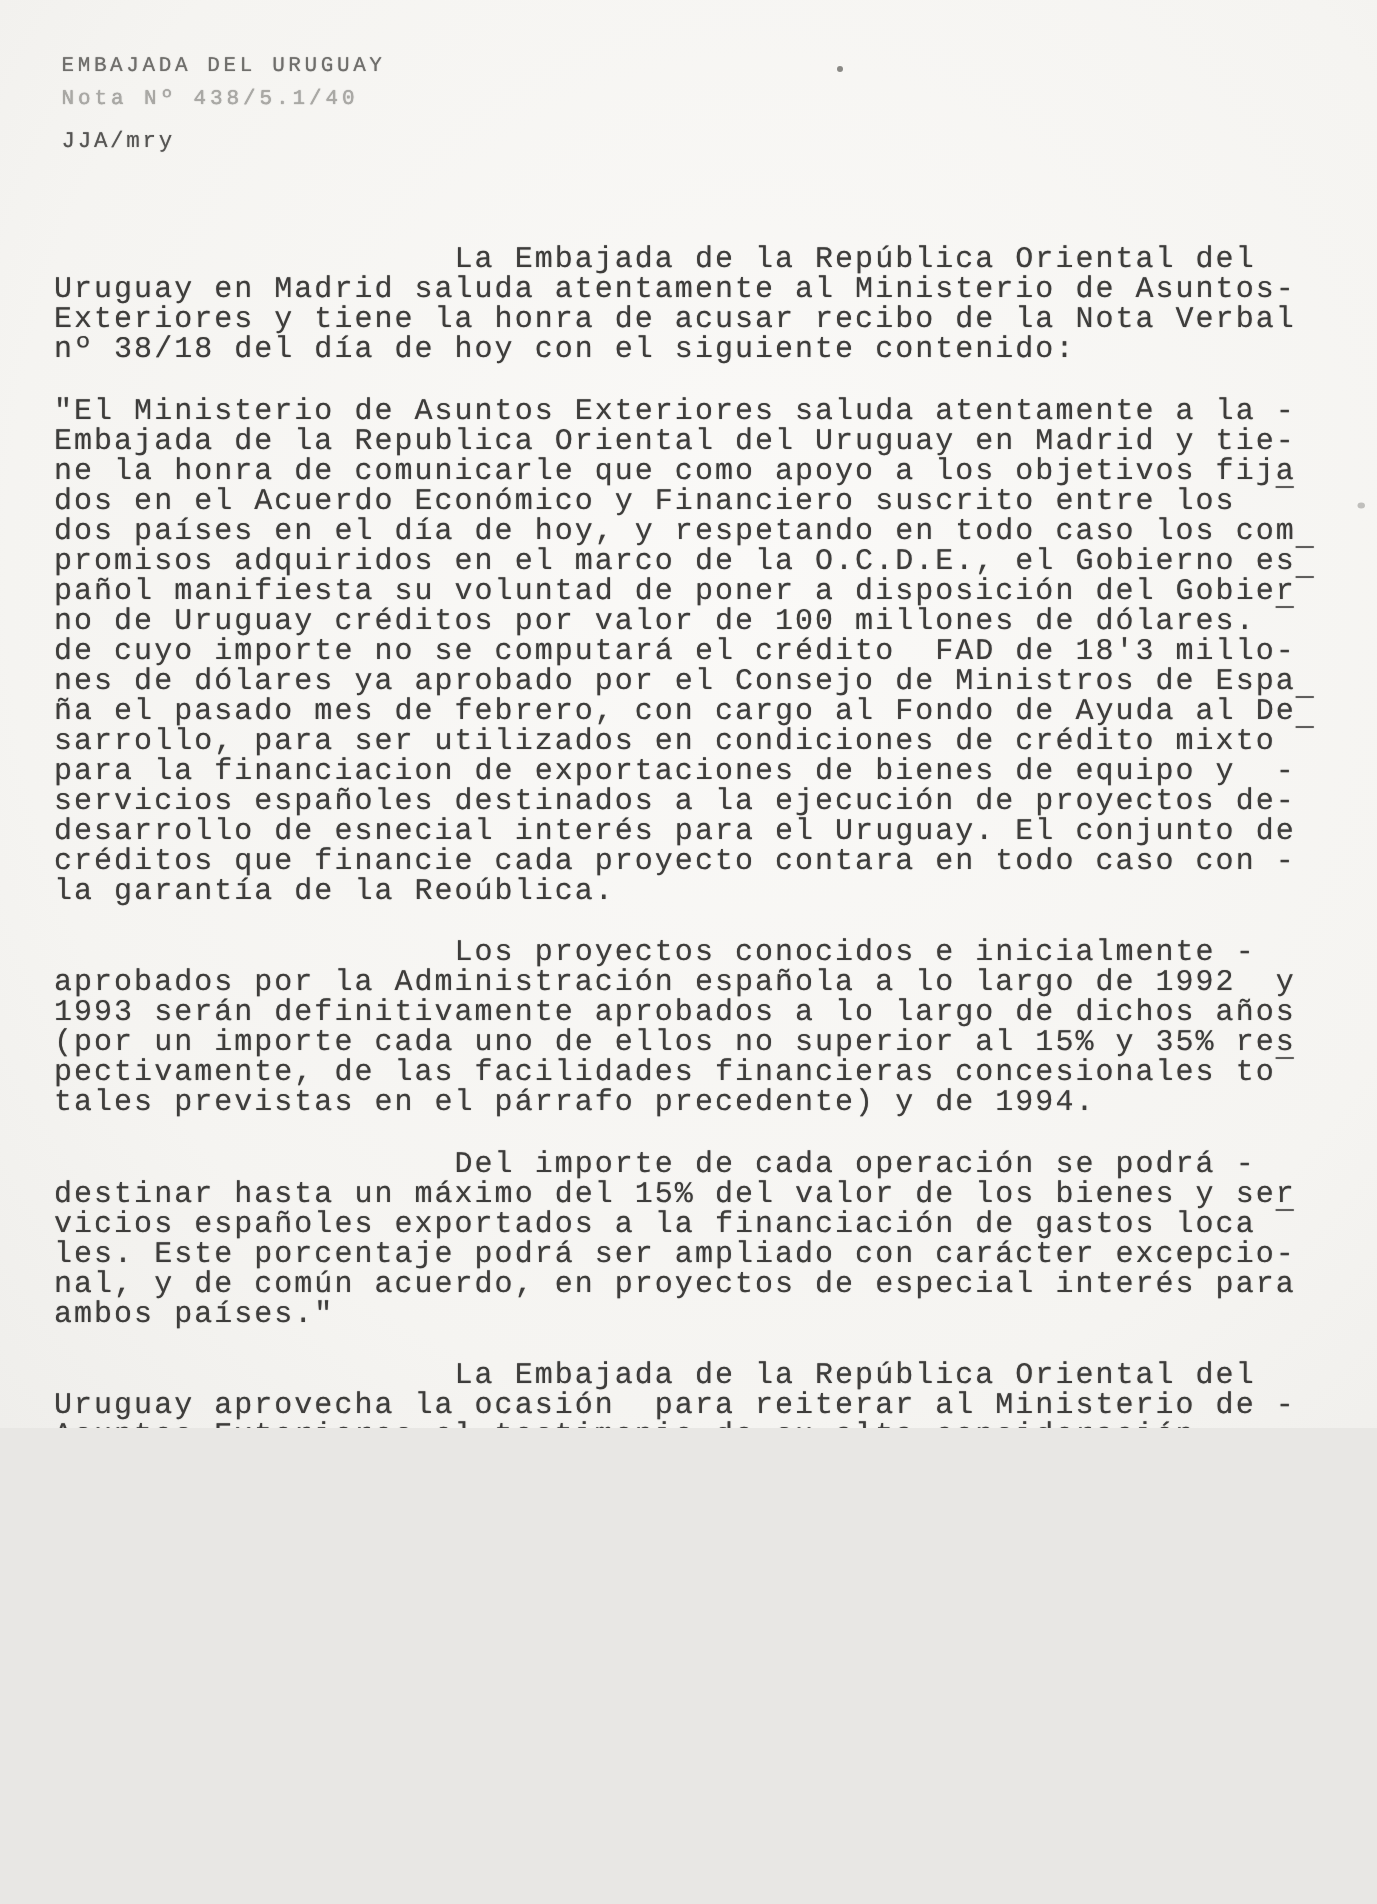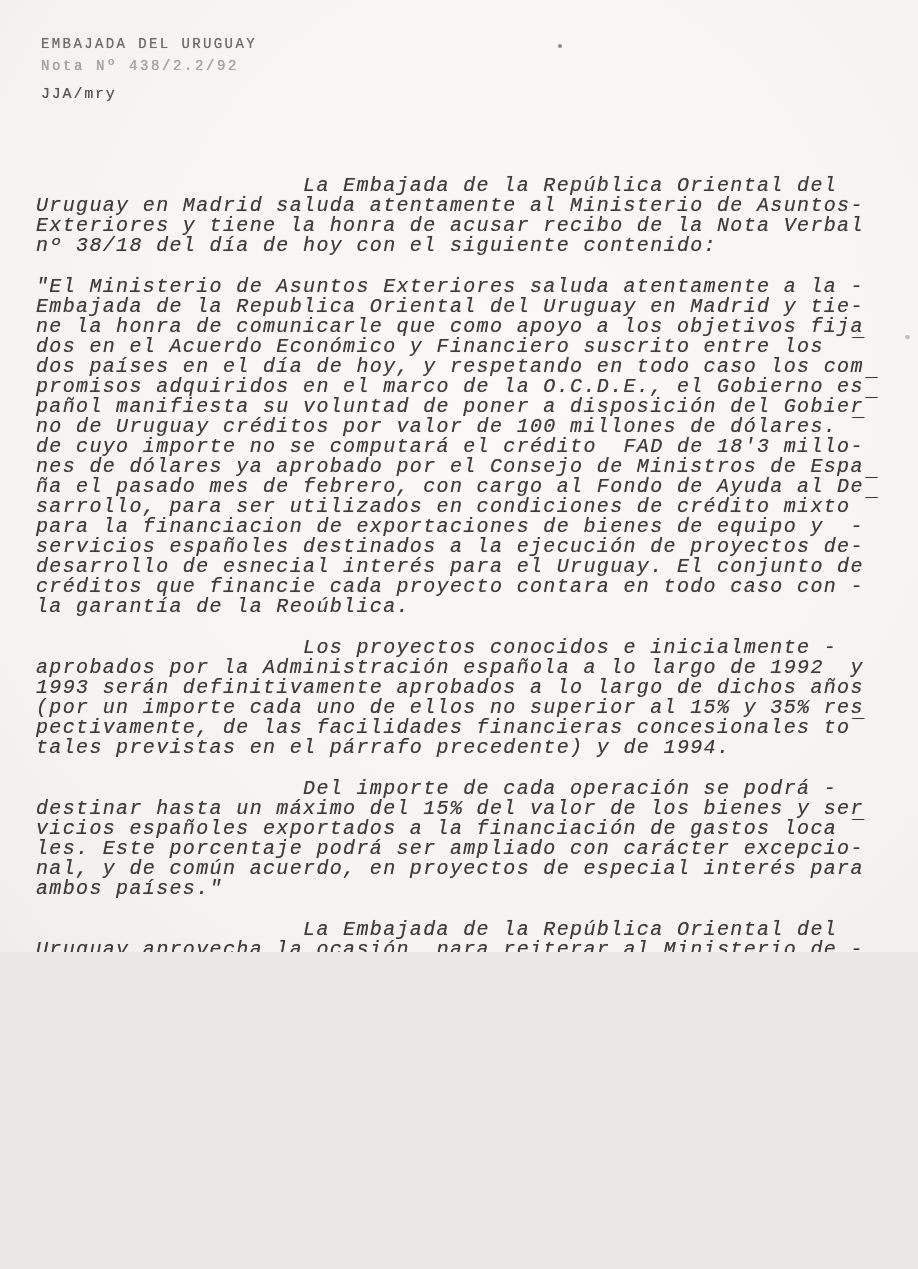--- a/index.html
+++ b/index.html
@@ -12,21 +12,21 @@
   .typed{ text-shadow:0 0 0.7px rgba(40,40,40,.55); }
   
   .hdr-org{position:absolute;left:41px;top:36px;font-size:14px;letter-spacing:2.4px;color:#6f6e6b;}
   .hdr-note{position:absolute;left:41px;top:58px;font-size:14px;letter-spacing:2.6px;color:#aaa9a5;}
   .hdr-ref{position:absolute;left:41px;top:86px;font-size:15px;letter-spacing:1.8px;color:#565553;font-family:Liberation Mono, monospace;}
   
   .letter{
     position:absolute;left:36px;top:164px;width:864px;
     font-size:20px;line-height:20px;letter-spacing:1.35px;color:#3e3d3b;
   }
-  .para{white-space:pre;margin:12px 0 21px 0;font-style:italic;}
+  .para{white-space:pre;margin:0 0 21px 0;}
   .date-line{white-space:pre;margin-top:3px;text-decoration:underline;}
   
   .foot1{position:absolute;left:40px;top:1186px;font-size:17px;letter-spacing:2px;color:#454442;}
   .foot2{
     position:absolute;left:40px;top:1211px;height:11px;overflow:hidden;
     font-size:16px;letter-spacing:3px;color:#55544f;opacity:.85;margin-left:36px;
   }
   
   .speck{position:absolute;border-radius:50%;background:#8a8985;}
   .speck.a{left:558px;top:44px;width:4px;height:4px;}
@@ -36,21 +36,21 @@
   .seal text{font-family:"DejaVu Sans","Liberation Sans",sans-serif;font-weight:bold;fill:#767572;}
   .seal .ringtxt{font-size:16.5px;letter-spacing:5px;}
   .seal .bottxt{font-size:15px;letter-spacing:4.5px;}
 </style>
 </head>
 <body>
 
 <div class="page">
 
   <div class="hdr-org typed">EMBAJADA DEL URUGUAY</div>
-  <div class="hdr-note typed">Nota Nº 438/2.2/92</div>
+  <div class="hdr-note typed">Nota Nº 438/5.1/40</div>
   <div class="hdr-ref typed">JJA/mry</div>
 
   <div class="speck a"></div>
   <div class="speck b"></div>
 
   <div class="letter typed">
     <div class="para">                    La Embajada de la República Oriental del
 Uruguay en Madrid saluda atentamente al Ministerio de Asuntos-
 Exteriores y tiene la honra de acusar recibo de la Nota Verbal
 nº 38/18 del día de hoy con el siguiente contenido:</div>

